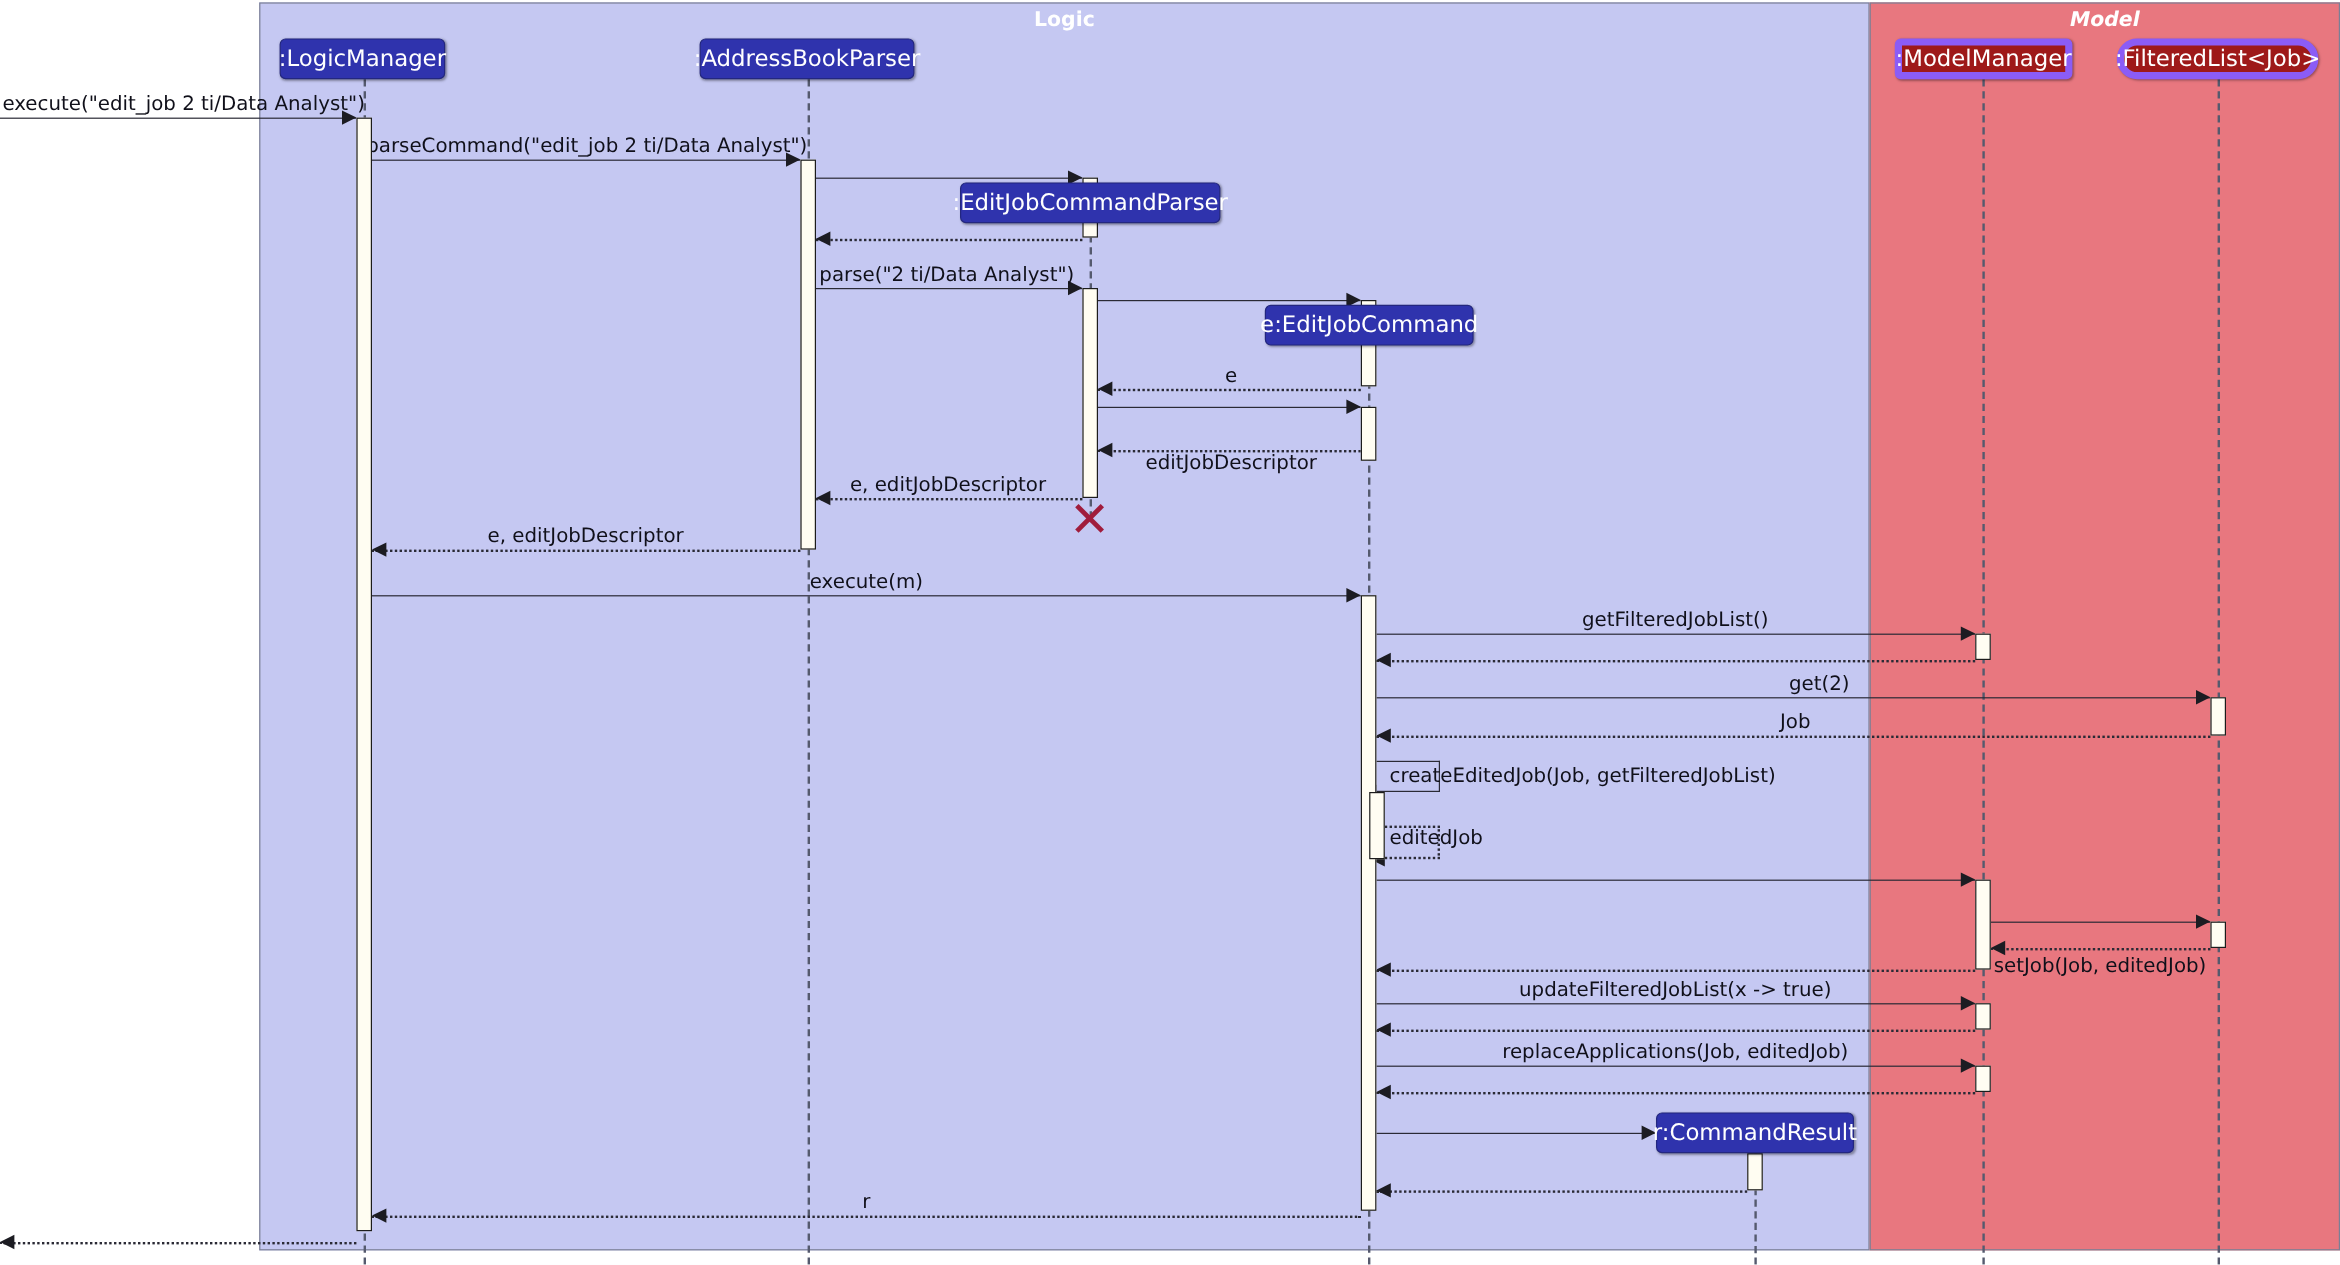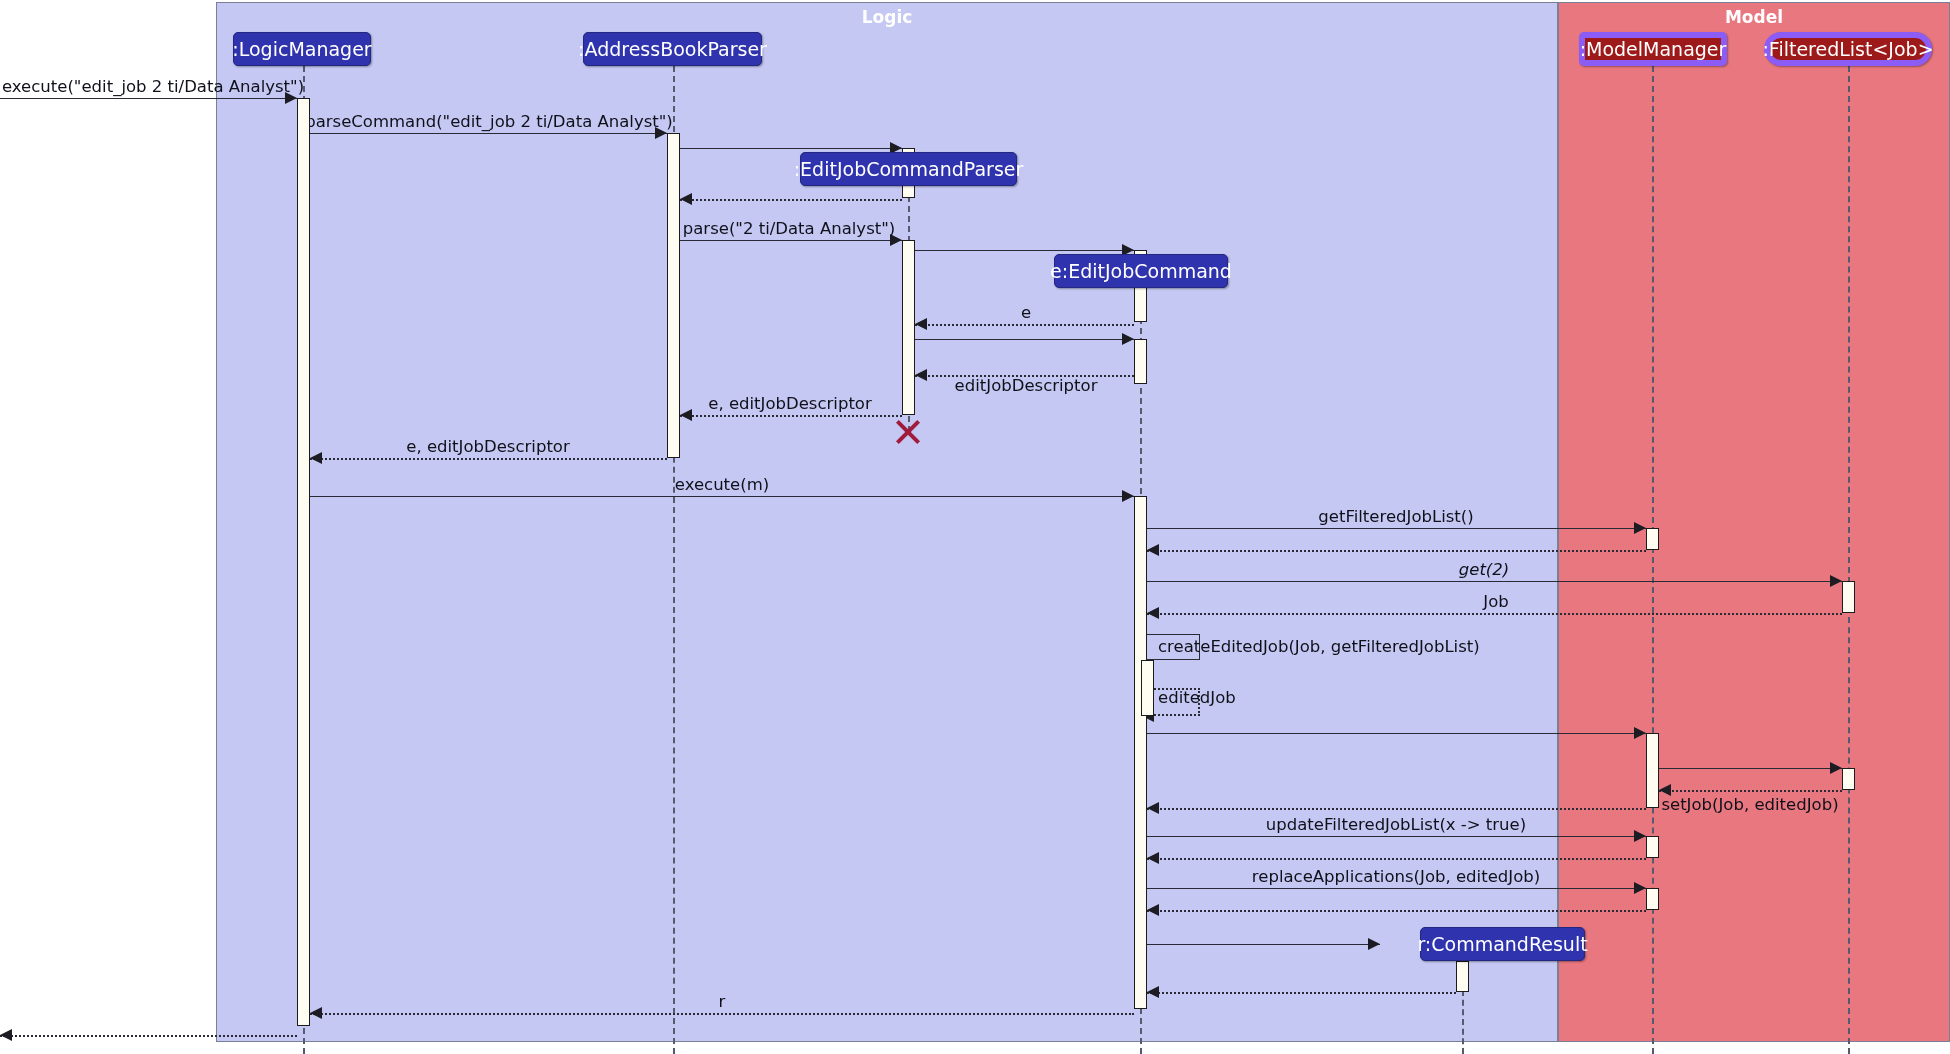--- a/index.html
+++ b/index.html
@@ -32,21 +32,21 @@
   .destroy-x:before{transform:translateX(-50%) rotate(45deg);}
   .destroy-x:after{transform:translateX(-50%) rotate(-45deg);}
 </style>
 </head>
 <body>
 
 <div id="canvas">
     <div class="partition" style="left: 216px; top: 2px; width: 1342px; height: 1040px; background: rgb(197, 200, 242); border: 1.5px solid rgb(122, 127, 149);">
       <div class="partition-title">Logic</div>
     </div>
-    <div class="partition" style="left: 1558px; top: 2px; width: 392px; height: 1040px; background: rgb(232, 119, 127); border: 1.5px solid rgb(122, 127, 149);">
+    <div class="partition" style="left: 1558px; top: 2px; width: 392px; height: 1040px; background: rgb(232, 119, 127); border: 1.5px solid rgb(122, 127, 149); font-style: italic;">
       <div class="partition-title">Model</div>
     </div>
     <div class="lifeline" style="left: 303px; top: 66px; height: 988px;"></div>
     <div class="lifeline" style="left: 673px; top: 66px; height: 988px;"></div>
     <div class="lifeline" style="left: 908px; top: 186px; height: 246px;"></div>
     <div class="lifeline" style="left: 1140px; top: 288px; height: 766px;"></div>
     <div class="lifeline" style="left: 1652px; top: 66px; height: 988px;"></div>
     <div class="lifeline" style="left: 1848px; top: 66px; height: 988px;"></div>
     <div class="lifeline" style="left: 1462px; top: 961px; height: 93px;"></div>
     <div class="msg-line" style="left: 0px; top: 98px; width: 297px;"></div>
@@ -81,21 +81,21 @@
     <div class="msg-line" style="left: 310px; top: 496px; width: 824px;"></div>
     <div class="arrowhead right" style="top: 490px; left: 1122px;"></div>
     <div class="msg-label center" style="left: 722px; top: 475px;">execute(m)</div>
     <div class="msg-line" style="left: 1147px; top: 528px; width: 499px;"></div>
     <div class="arrowhead right" style="top: 522px; left: 1634px;"></div>
     <div class="msg-label center" style="left: 1396px; top: 507px;">getFilteredJobList()</div>
     <div class="msg-line dotted" style="left: 1147px; top: 550px; width: 499px;"></div>
     <div class="arrowhead left" style="top: 544px; left: 1147px;"></div>
     <div class="msg-line" style="left: 1147px; top: 581px; width: 695px;"></div>
     <div class="arrowhead right" style="top: 575px; left: 1830px;"></div>
-    <div class="msg-label center" style="left: 1484px; top: 560px; font-style: italic;">get(2)</div>
+    <div class="msg-label center" style="left: 1516px; top: 560px;">get(2)</div>
     <div class="msg-line dotted" style="left: 1147px; top: 613px; width: 695px;"></div>
     <div class="arrowhead left" style="top: 607px; left: 1147px;"></div>
     <div class="msg-label center" style="left: 1496px; top: 592px;">Job</div>
     <div class="selfmsg" style="left: 1147px; top: 634px; width: 53px; height: 26px;"></div>
     <div class="arrowhead left" style="left: 1135px; top: 654px;"></div>
     <div class="msg-label" style="left: 1158px; top: 637px;">createEditedJob(Job, getFilteredJobList)</div>
     <div class="selfmsg dotted" style="left: 1154px; top: 688px; width: 46px; height: 28px;"></div>
     <div class="arrowhead left" style="left: 1142px; top: 710px;"></div>
     <div class="msg-label" style="left: 1158px; top: 688px;">editedJob</div>
     <div class="msg-line" style="left: 1147px; top: 733px; width: 499px;"></div>
@@ -152,17 +152,17 @@
     </div>
     <div class="actorbox logic" style="left: 1054px; top: 254px; width: 174px; height: 34px;">
       <span>e:EditJobCommand</span>
     </div>
     <div class="actorbox model" style="left: 1579px; top: 32px; width: 148px; height: 34px;">
       <span>:ModelManager</span>
     </div>
     <div class="actorbox model" style="left: 1764px; top: 32px; width: 168px; height: 34px; border-radius: 17px;">
       <span>:FilteredList&lt;Job&gt;</span>
     </div>
-    <div class="actorbox logic" style="left: 1380px; top: 927px; width: 165px; height: 34px; margin-left: 40px;">
+    <div class="actorbox logic" style="left: 1380px; top: 927px; width: 165px; height: 34px;">
       <span>r:CommandResult</span>
     </div>
     <div class="destroy-x" style="left: 893px; top: 417px;"></div>
   </div>
 
 </body></html>

